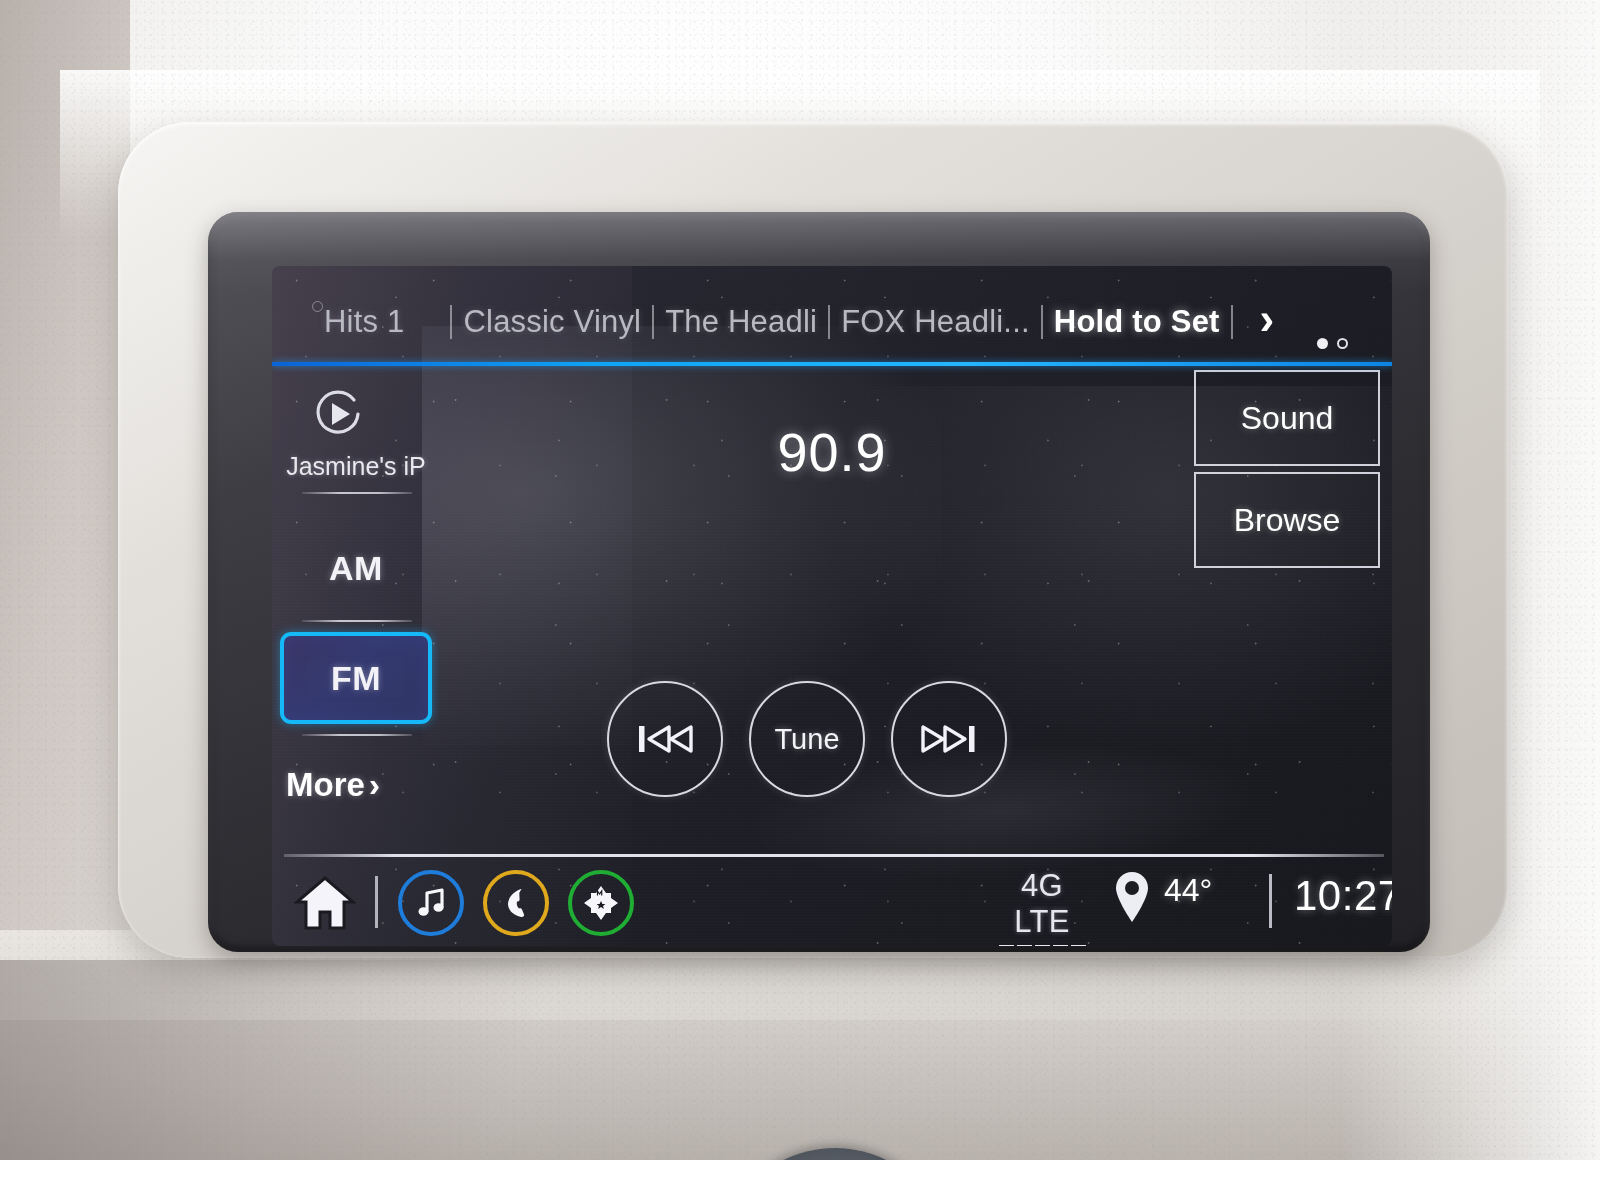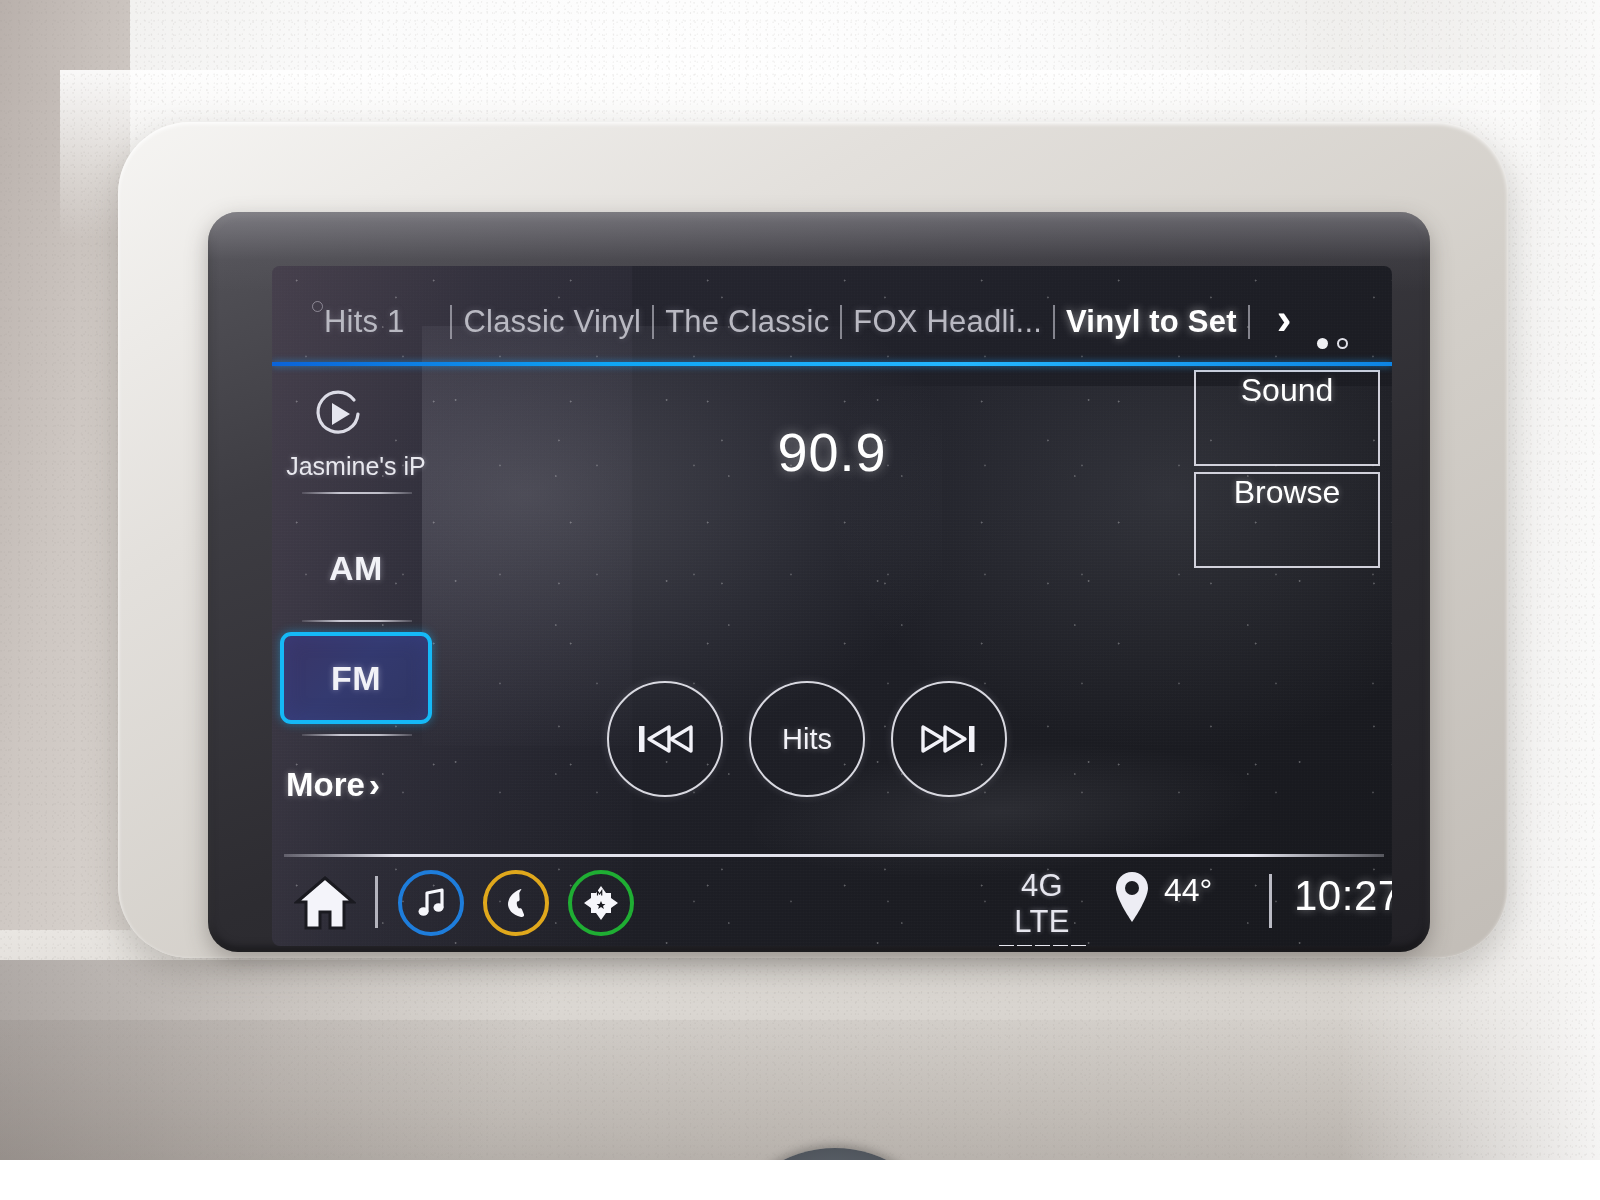--- a/index.html
+++ b/index.html
@@ -364,20 +364,21 @@
     text-shadow: 0 0 6px rgba(255,255,255,.35);
   }
 
   
   .side-btn {
     position: absolute;
     right: 12px;
     width: 186px; height: 96px;
     border: 2.5px solid rgba(228,228,238,.9);
     display: flex;
+    align-items: center;
     justify-content: center;
     font-size: 32px;
     color: #ffffff;
     box-sizing: border-box;
     text-shadow: 0 0 6px rgba(255,255,255,.35);
     z-index: 5;
   }
   #btn-sound { top: 104px; }
   #btn-browse { top: 206px; }
 
@@ -494,25 +495,25 @@
 
   <div id="screen">
 
     <div class="screen-dot"></div>
 
     <div class="preset-bar">
       <span class="preset">Hits 1</span>
       <span class="preset-sep sp-wide"></span>
       <span class="preset">Classic Vinyl</span>
       <span class="preset-sep"></span>
-      <span class="preset">The Classic</span>
+      <span class="preset">The Headli</span>
       <span class="preset-sep"></span>
       <span class="preset">FOX Headli...</span>
       <span class="preset-sep"></span>
-      <span class="preset active">Vinyl to Set</span>
+      <span class="preset active">Hold to Set</span>
       <span class="preset-sep"></span>
       <span class="chev-next">›</span>
     </div>
 
     <div class="page-dots">
       <span class="dot"></span>
       <span class="dot hollow"></span>
     </div>
 
     <div class="blue-rule"></div>
@@ -551,21 +552,21 @@
 
     <div class="transport">
       <div class="tbtn">
         <svg viewBox="0 0 64 44" width="64" height="44" aria-hidden="true">
           <rect x="6" y="9" width="5.5" height="26" fill="#f2f2f8"></rect>
           <path d="M36 10 L36 34 L16 22 Z" fill="none" stroke="#f2f2f8" stroke-width="3.4" stroke-linejoin="round"></path>
           <path d="M58 10 L58 34 L38 22 Z" fill="none" stroke="#f2f2f8" stroke-width="3.4" stroke-linejoin="round"></path>
         </svg>
       </div>
       <div class="tbtn">
-        <span class="lbl">Hits</span>
+        <span class="lbl">Tune</span>
       </div>
       <div class="tbtn">
         <svg viewBox="0 0 64 44" width="64" height="44" aria-hidden="true">
           <path d="M6 10 L6 34 L26 22 Z" fill="none" stroke="#f2f2f8" stroke-width="3.4" stroke-linejoin="round"></path>
           <path d="M28 10 L28 34 L48 22 Z" fill="none" stroke="#f2f2f8" stroke-width="3.4" stroke-linejoin="round"></path>
           <rect x="52" y="9" width="5.5" height="26" fill="#f2f2f8"></rect>
         </svg>
       </div>
     </div>
 

